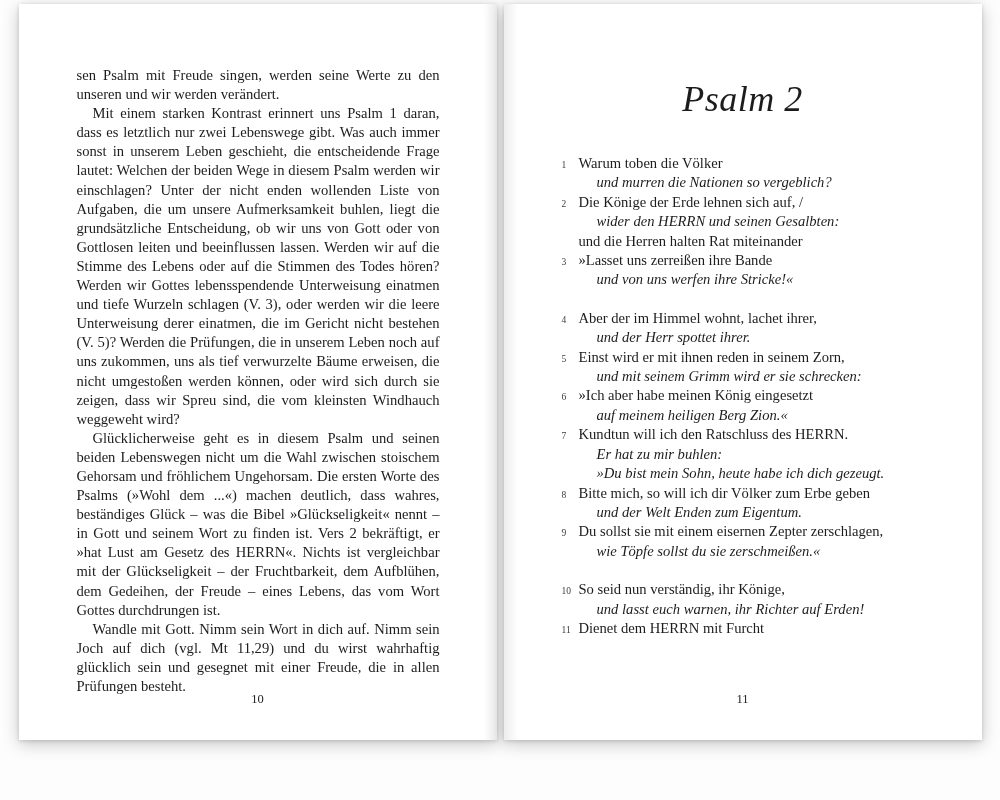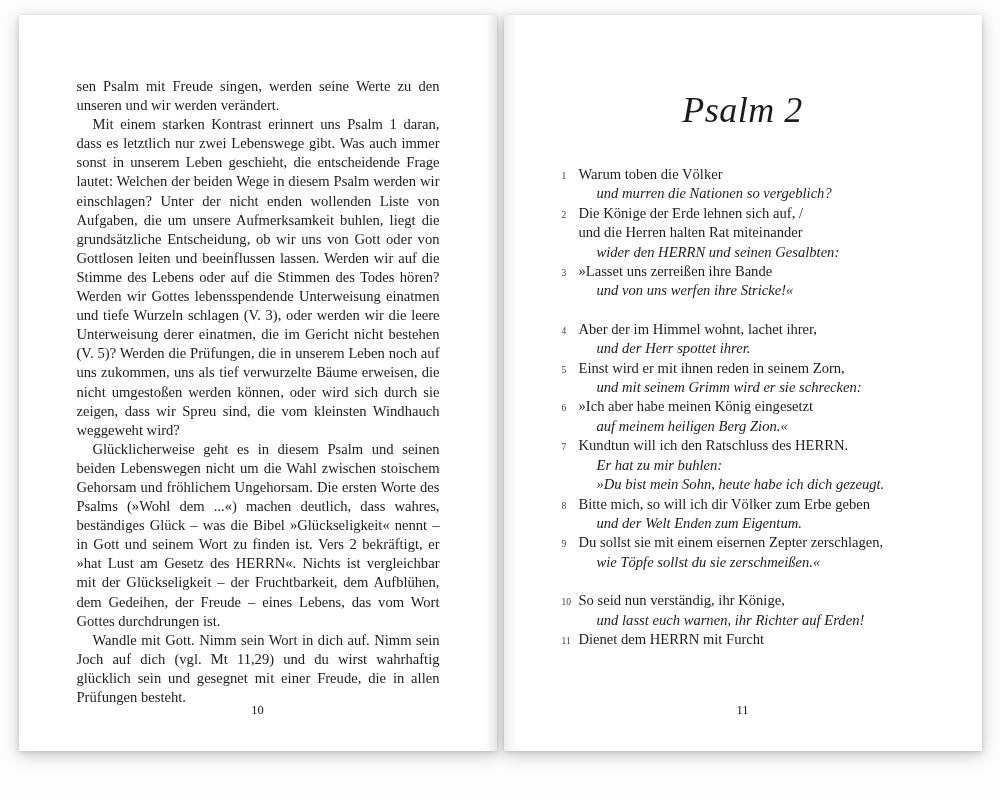--- a/index.html
+++ b/index.html
@@ -9,21 +9,21 @@
     overflow: hidden;
   }
   body {
     font-family: "Liberation Serif", "DejaVu Serif", serif;
     color: #1c1c1c;
   }
   .spread {
     display: flex;
     justify-content: center;
     gap: 7px;
-    padding-top: 15px;
+    padding-top: 4px;
   }
   .page {
     width: 478px;
     height: 736px;
     background: #ffffff;
     position: relative;
     box-shadow: 0 4px 16px rgba(0,0,0,0.22), 0 1px 4px rgba(0,0,0,0.15);
   }
   .page.left::after {
     content: ""; position: absolute; top: 0; right: 0; width: 14px; height: 100%;
@@ -101,22 +101,22 @@
       </div>
     <div class="page-number">10</div>
   </div>
 
   <div class="page right">
     <h1 class="psalm-title">Psalm 2</h1>
     <div class="verses">
         <div class="vline"><span class="vnum">1</span><span>Warum toben die Völker</span></div>
         <div class="vline cont"><span>und murren die Nationen so vergeblich?</span></div>
         <div class="vline"><span class="vnum">2</span><span>Die Könige der Erde lehnen sich auf, /</span></div>
+        <div class="vline cont"><span>wider den HERRN und seinen Gesalbten:</span></div>
         <div class="vline"><span>und die Herren halten Rat miteinander</span></div>
-        <div class="vline cont"><span>wider den HERRN und seinen Gesalbten:</span></div>
         <div class="vline"><span class="vnum">3</span><span>»Lasset uns zerreißen ihre Bande</span></div>
         <div class="vline cont"><span>und von uns werfen ihre Stricke!«</span></div>
         <div class="vline stanza"><span class="vnum">4</span><span>Aber der im Himmel wohnt, lachet ihrer,</span></div>
         <div class="vline cont"><span>und der Herr spottet ihrer.</span></div>
         <div class="vline"><span class="vnum">5</span><span>Einst wird er mit ihnen reden in seinem Zorn,</span></div>
         <div class="vline cont"><span>und mit seinem Grimm wird er sie schrecken:</span></div>
         <div class="vline"><span class="vnum">6</span><span>»Ich aber habe meinen König eingesetzt</span></div>
         <div class="vline cont"><span>auf meinem heiligen Berg Zion.«</span></div>
         <div class="vline"><span class="vnum">7</span><span>Kundtun will ich den Ratschluss des HERRN.</span></div>
         <div class="vline cont"><span>Er hat zu mir buhlen:</span></div>

